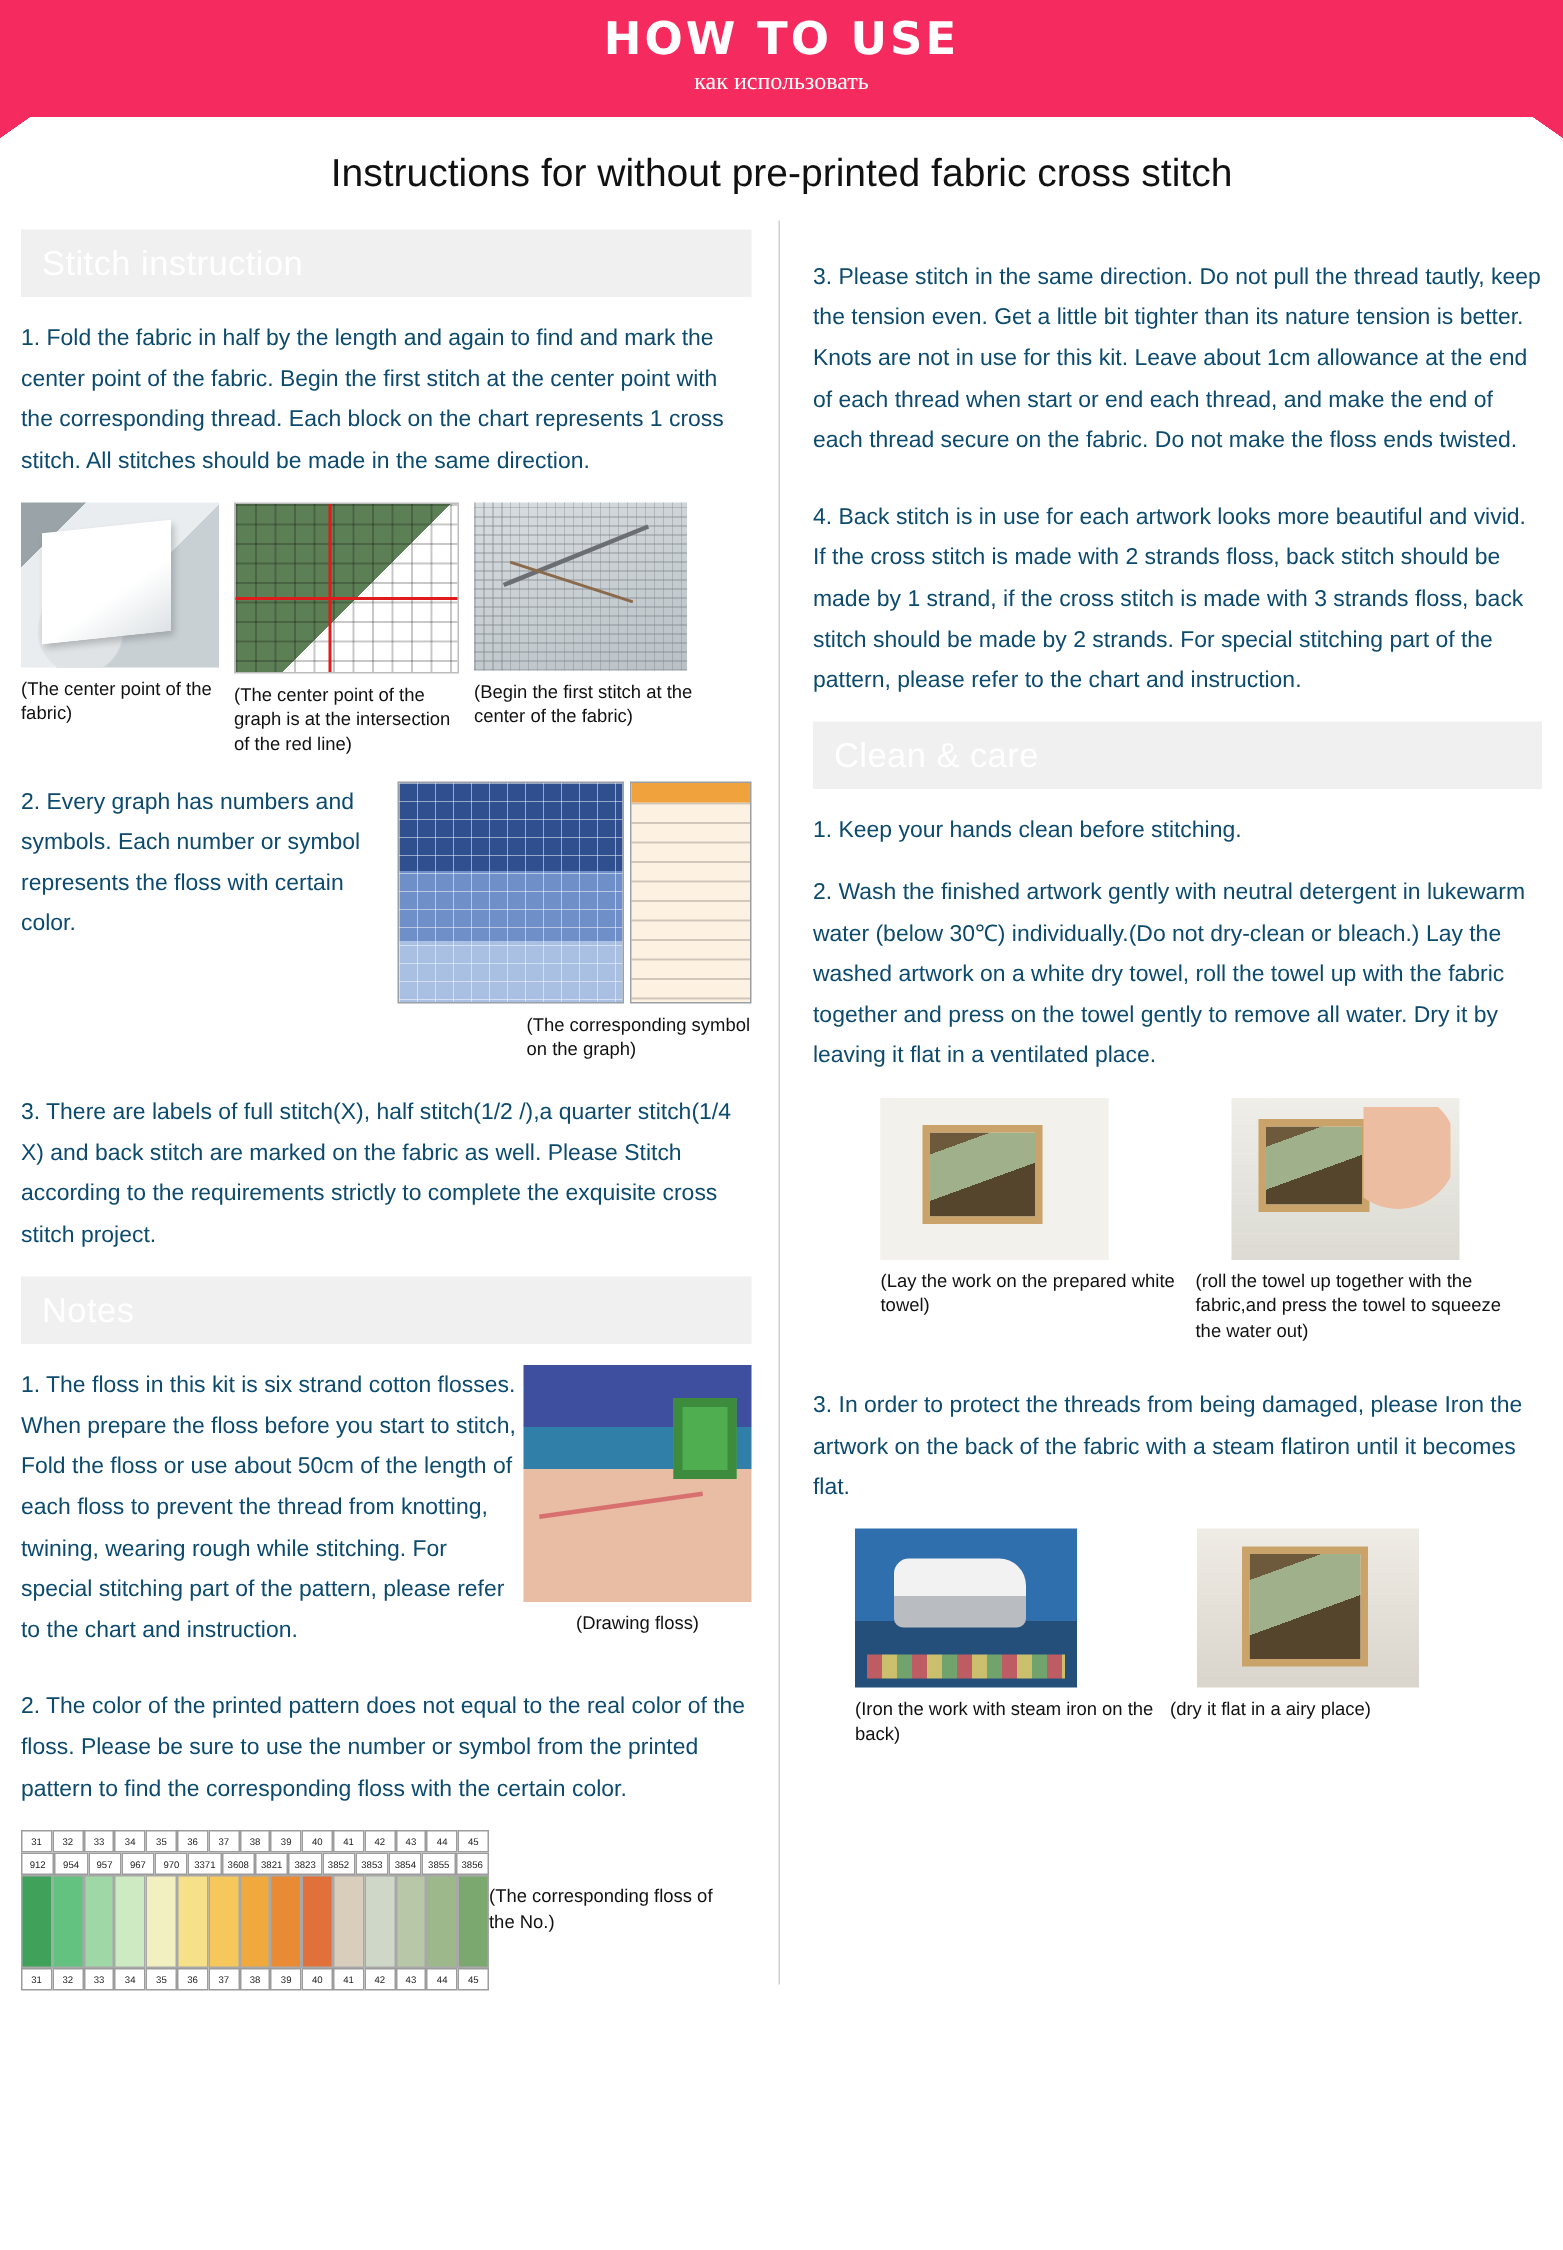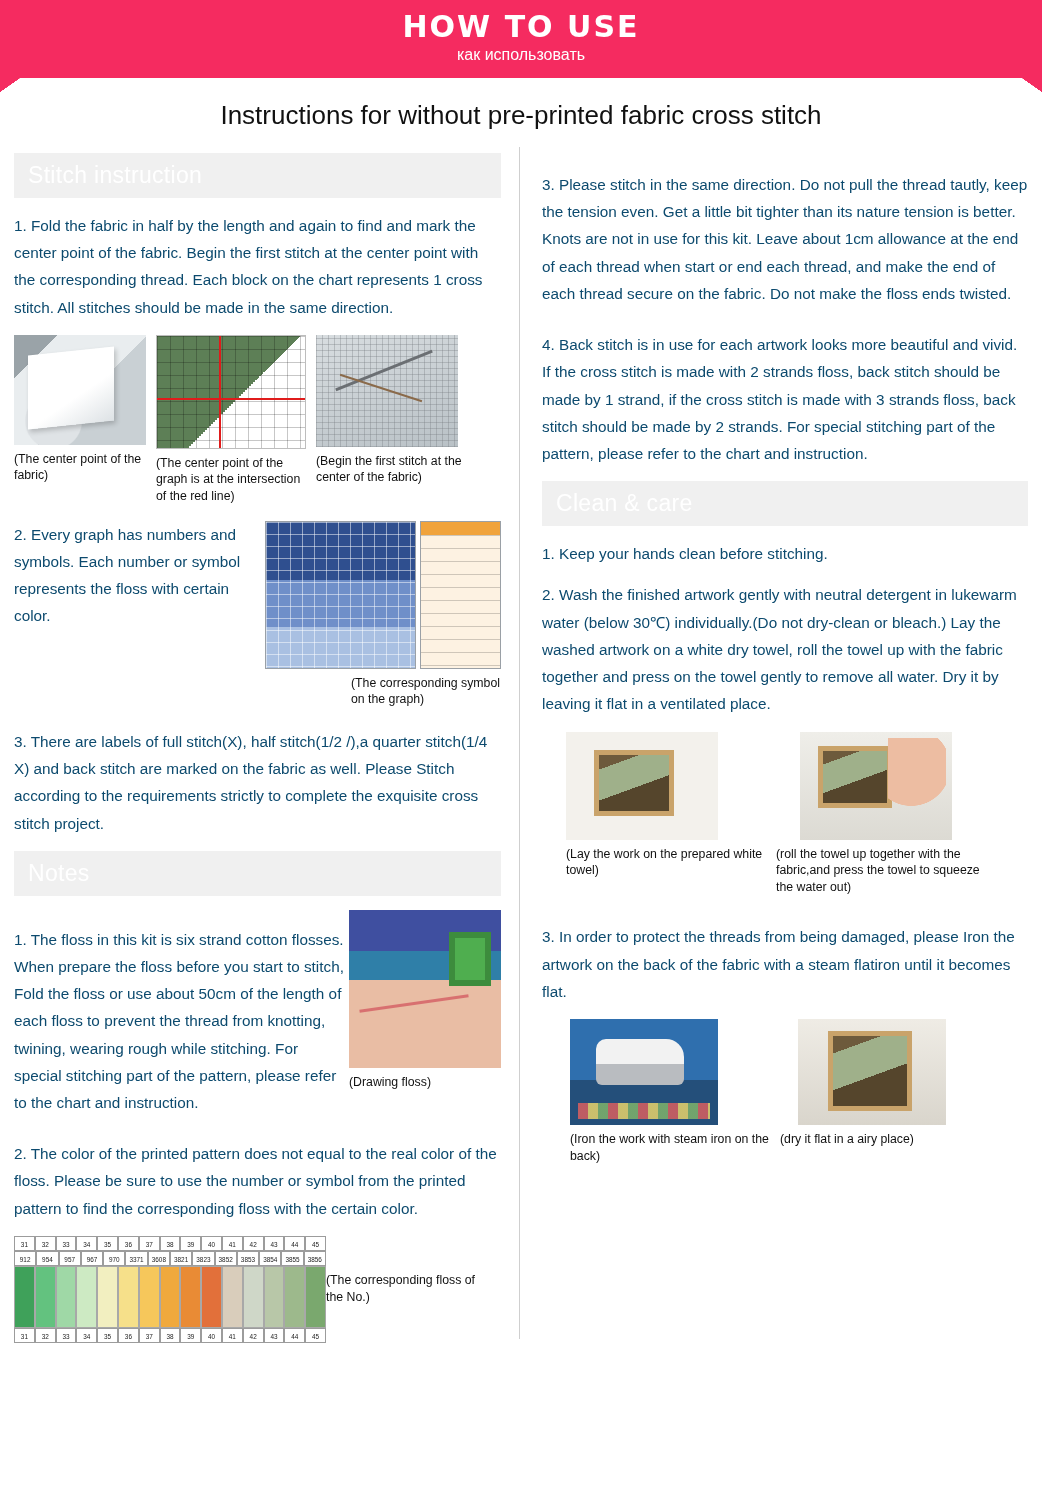--- a/index.html
+++ b/index.html
@@ -25,21 +25,21 @@
     font-size:30px;
     font-weight:bold;
     letter-spacing:2px;
     padding-top:11px;
     line-height:1.05;
     font-family:"DejaVu Sans", sans-serif;
   }
   .banner-sub{
     font-size:16px;
     padding-top:3px;
-    font-family:Liberation Sans, sans-serif;
+    font-family:Liberation Serif, serif;
   }
   .banner:after{
     content:"";
     position:absolute;
     left:0;right:0;bottom:-14px;
     height:14px;
     background:
       linear-gradient(to bottom right, #f52b60 50%, transparent 51%) left/20px 14px no-repeat,
       linear-gradient(to bottom left, #f52b60 50%, transparent 51%) right/20px 14px no-repeat;
   }
@@ -318,25 +318,25 @@
           <div class="cap" style="padding-left:86px">(The corresponding symbol on the graph)</div>
         </div>
       </div>
 
       <p class="body" style="margin-top:20px">3. There are labels of full stitch(X), half stitch(1/2 /),a quarter stitch(1/4 X) and back stitch are marked on the fabric as well. Please Stitch according to the requirements strictly to complete the exquisite cross stitch project.</p>
 
       <div class="sec-head">Notes</div>
 
       <div class="inline-wrap">
         <div class="txtblock">
-          <p class="body" style="margin-top:16px">1. The floss in this kit is six strand cotton flosses. When prepare the floss before you start to stitch, Fold the floss or use about 50cm of the length of each floss to prevent the thread from knotting, twining, wearing rough while stitching. For special stitching part of the pattern, please refer to the chart and instruction.</p>
+          <p class="body" style="margin-top:0">1. The floss in this kit is six strand cotton flosses. When prepare the floss before you start to stitch, Fold the floss or use about 50cm of the length of each floss to prevent the thread from knotting, twining, wearing rough while stitching. For special stitching part of the pattern, please refer to the chart and instruction.</p>
         </div>
         <div class="fig" style="width:152px">
           <div class="ph p-drawfloss photo"></div>
-          <div class="cap" style="">(Drawing floss)</div>
+          <div class="cap" style="text-align:center">(Drawing floss)</div>
         </div>
       </div>
 
       <p class="body">2. The color of the printed pattern does not equal to the real color of the floss. Please be sure to use the number or symbol from the printed pattern to find the corresponding floss with the certain color.</p>
 
       <div class="inline-wrap">
         <div class="floss-chart">
           <div class="floss-row" id="flossTop">
               <div class="floss-cell floss-num">31</div>
               <div class="floss-cell floss-num">32</div>
@@ -418,21 +418,21 @@
 
 
       <p class="body" style="margin-top:24px">4. Back stitch is in use for each artwork looks more beautiful and vivid. If the cross stitch is made with 2 strands floss, back stitch should be made by 1 strand, if the cross stitch is made with 3 strands floss, back stitch should be made by 2 strands. For special stitching part of the pattern, please refer to the chart and instruction.</p>
 
       <div class="sec-head">Clean &amp; care</div>
 
       <p class="body">1. Keep your hands clean before stitching.</p>
       <p class="body">2. Wash the finished artwork gently with neutral detergent in lukewarm water (below 30℃) individually.(Do not dry-clean or bleach.) Lay the washed artwork on a white dry towel, roll the towel up with the fabric together and press on the towel gently to remove all water. Dry it by leaving it flat in a ventilated place.</p>
 
       <div class="figrow" style="margin-top:8px">
-        <div class="fig" style="width:200px;margin-left:24px">
+        <div class="fig" style="width:200px;margin-left:45px">
           <div class="ph p-towel photo" style="width:152px;height:108px"></div>
           <div class="cap">(Lay the work on the prepared white towel)</div>
         </div>
         <div class="fig" style="width:206px">
           <div class="ph p-rolltowel photo" style="width:152px;height:108px;margin-left:24px"></div>
           <div class="cap">(roll the towel up together with the fabric,and press the towel to squeeze the water out)</div>
         </div>
       </div>
 
       <p class="body" style="margin-top:28px">3. In order to protect the threads from being damaged, please Iron the artwork on the back of the fabric with a steam flatiron until it becomes flat.</p>

